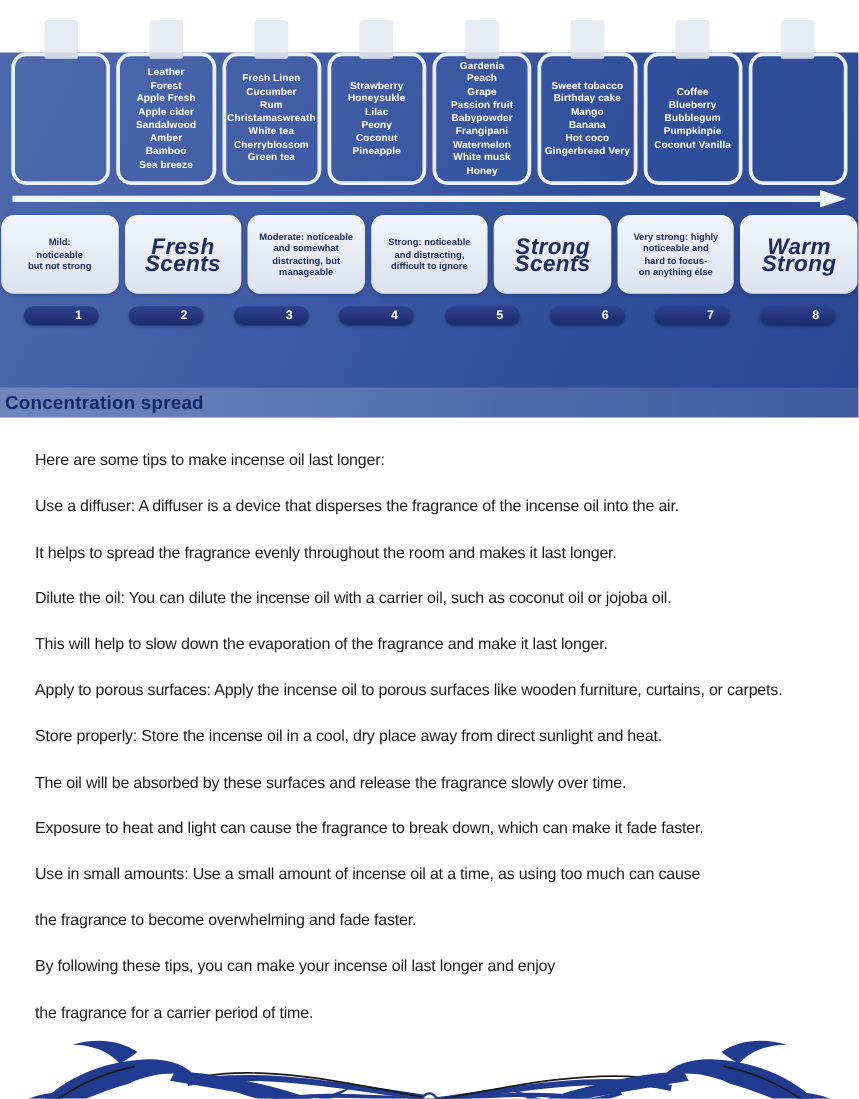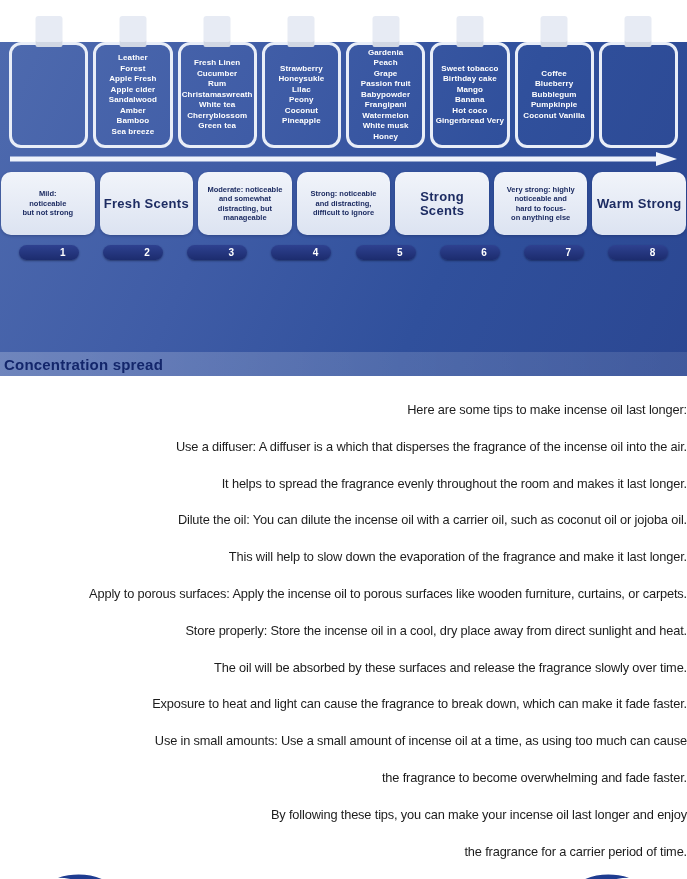--- a/index.html
+++ b/index.html
@@ -1,21 +1,21 @@
 <!DOCTYPE html>
 <html><head>
 <meta charset="utf-8">
 <style>
   * { margin:0; padding:0; box-sizing:border-box; }
   html,body { width:687px; background:#ffffff; font-family:"Liberation Sans", sans-serif; }
   .page { width:687px; height:879px; overflow:hidden; background:#fff; }
 
   
   .banner {
-    position:relative; width:687px; height:334px;
+    position:relative; width:687px; height:292px;
     background:linear-gradient(115deg,#4e6aae 0%,#3f5ca6 35%,#30509c 65%,#2b4792 100%);
   }
   .bottles-row { display:flex; gap:5px; margin:42px 9px 0; height:106px; }
   .bottle {
     flex:1; position:relative; border:3px solid #e9eef8; border-radius:12px;
   }
   .cap {
     position:absolute; top:-29px; left:50%; transform:translateX(-50%);
     width:27px; height:31px; background:#e7ebf4; border-radius:3px 3px 2px 2px;
     box-shadow:inset 0 -5px 0 rgba(20,35,80,0.10);
@@ -29,21 +29,21 @@
 
   .scale-row { display:flex; gap:5px; margin:6px 1px 0; }
   .sbox {
     flex:1; height:63px; border-radius:10px;
     background:linear-gradient(#f1f4fa,#dce3f1);
     display:flex; align-items:center; justify-content:center; text-align:center;
     color:#1d2c62; font-size:7.5px; line-height:9.5px; font-weight:600;
     white-space:pre-line; box-shadow:0 1px 3px rgba(10,20,60,0.30);
     padding:2px;
   }
-  .sbox.big { font-size:13px; line-height:14px; font-weight:bold; letter-spacing:0.3px; }
+  .sbox.big { font-size:18px; line-height:14px; font-weight:bold; letter-spacing:0.3px;font-style:italic; }
 
   .pills-row { display:flex; gap:5px; margin:10px 9px 0; }
   .pill-slot { flex:1; display:flex; justify-content:center; }
   .pill {
     width:60px; height:15px; border-radius:8px;
     background:linear-gradient(#2e4190,#1c2c6e);
     color:#fff; font-size:10px; font-weight:bold; line-height:15px;
     text-align:right; padding-right:13px;
     box-shadow:0 1px 2px rgba(5,10,40,0.45);
   }
@@ -54,21 +54,21 @@
   }
   .axis-label {
     position:absolute; left:4px; bottom:3px;
     font-size:15px; font-weight:bold; color:#13266b; letter-spacing:0.2px;
   }
 
   
   .tips { padding:16px 0 0 28px; }
   .tips p {
     font-size:12.8px; line-height:36.8px; color:#1c1c1c;
-    letter-spacing:-0.15px; white-space:nowrap;text-align:right;
+    letter-spacing:-0.15px; white-space:nowrap;
   }
 
   
   .tribal { display:block; width:687px; height:100px; margin-top:2px; }
 </style>
 </head>
 <body>
 
 <div class="page">
 
@@ -195,21 +195,21 @@
           <div class="pill">8</div>
         </div>
     </div>
 
     <div class="bottom-strip"></div>
     <div class="axis-label">Concentration spread</div>
   </div>
 
   <div class="tips">
     <p>Here are some tips to make incense oil last longer:</p>
-    <p>Use a diffuser: A diffuser is a which that disperses the fragrance of the incense oil into the air.</p>
+    <p>Use a diffuser: A diffuser is a device that disperses the fragrance of the incense oil into the air.</p>
     <p>It helps to spread the fragrance evenly throughout the room and makes it last longer.</p>
     <p>Dilute the oil: You can dilute the incense oil with a carrier oil, such as coconut oil or jojoba oil.</p>
     <p>This will help to slow down the evaporation of the fragrance and make it last longer.</p>
     <p>Apply to porous surfaces: Apply the incense oil to porous surfaces like wooden furniture, curtains, or carpets.</p>
     <p>Store properly: Store the incense oil in a cool, dry place away from direct sunlight and heat.</p>
     <p>The oil will be absorbed by these surfaces and release the fragrance slowly over time.</p>
     <p>Exposure to heat and light can cause the fragrance to break down, which can make it fade faster.</p>
     <p>Use in small amounts: Use a small amount of incense oil at a time, as using too much can cause</p>
     <p>the fragrance to become overwhelming and fade faster.</p>
     <p>By following these tips, you can make your incense oil last longer and enjoy</p>

